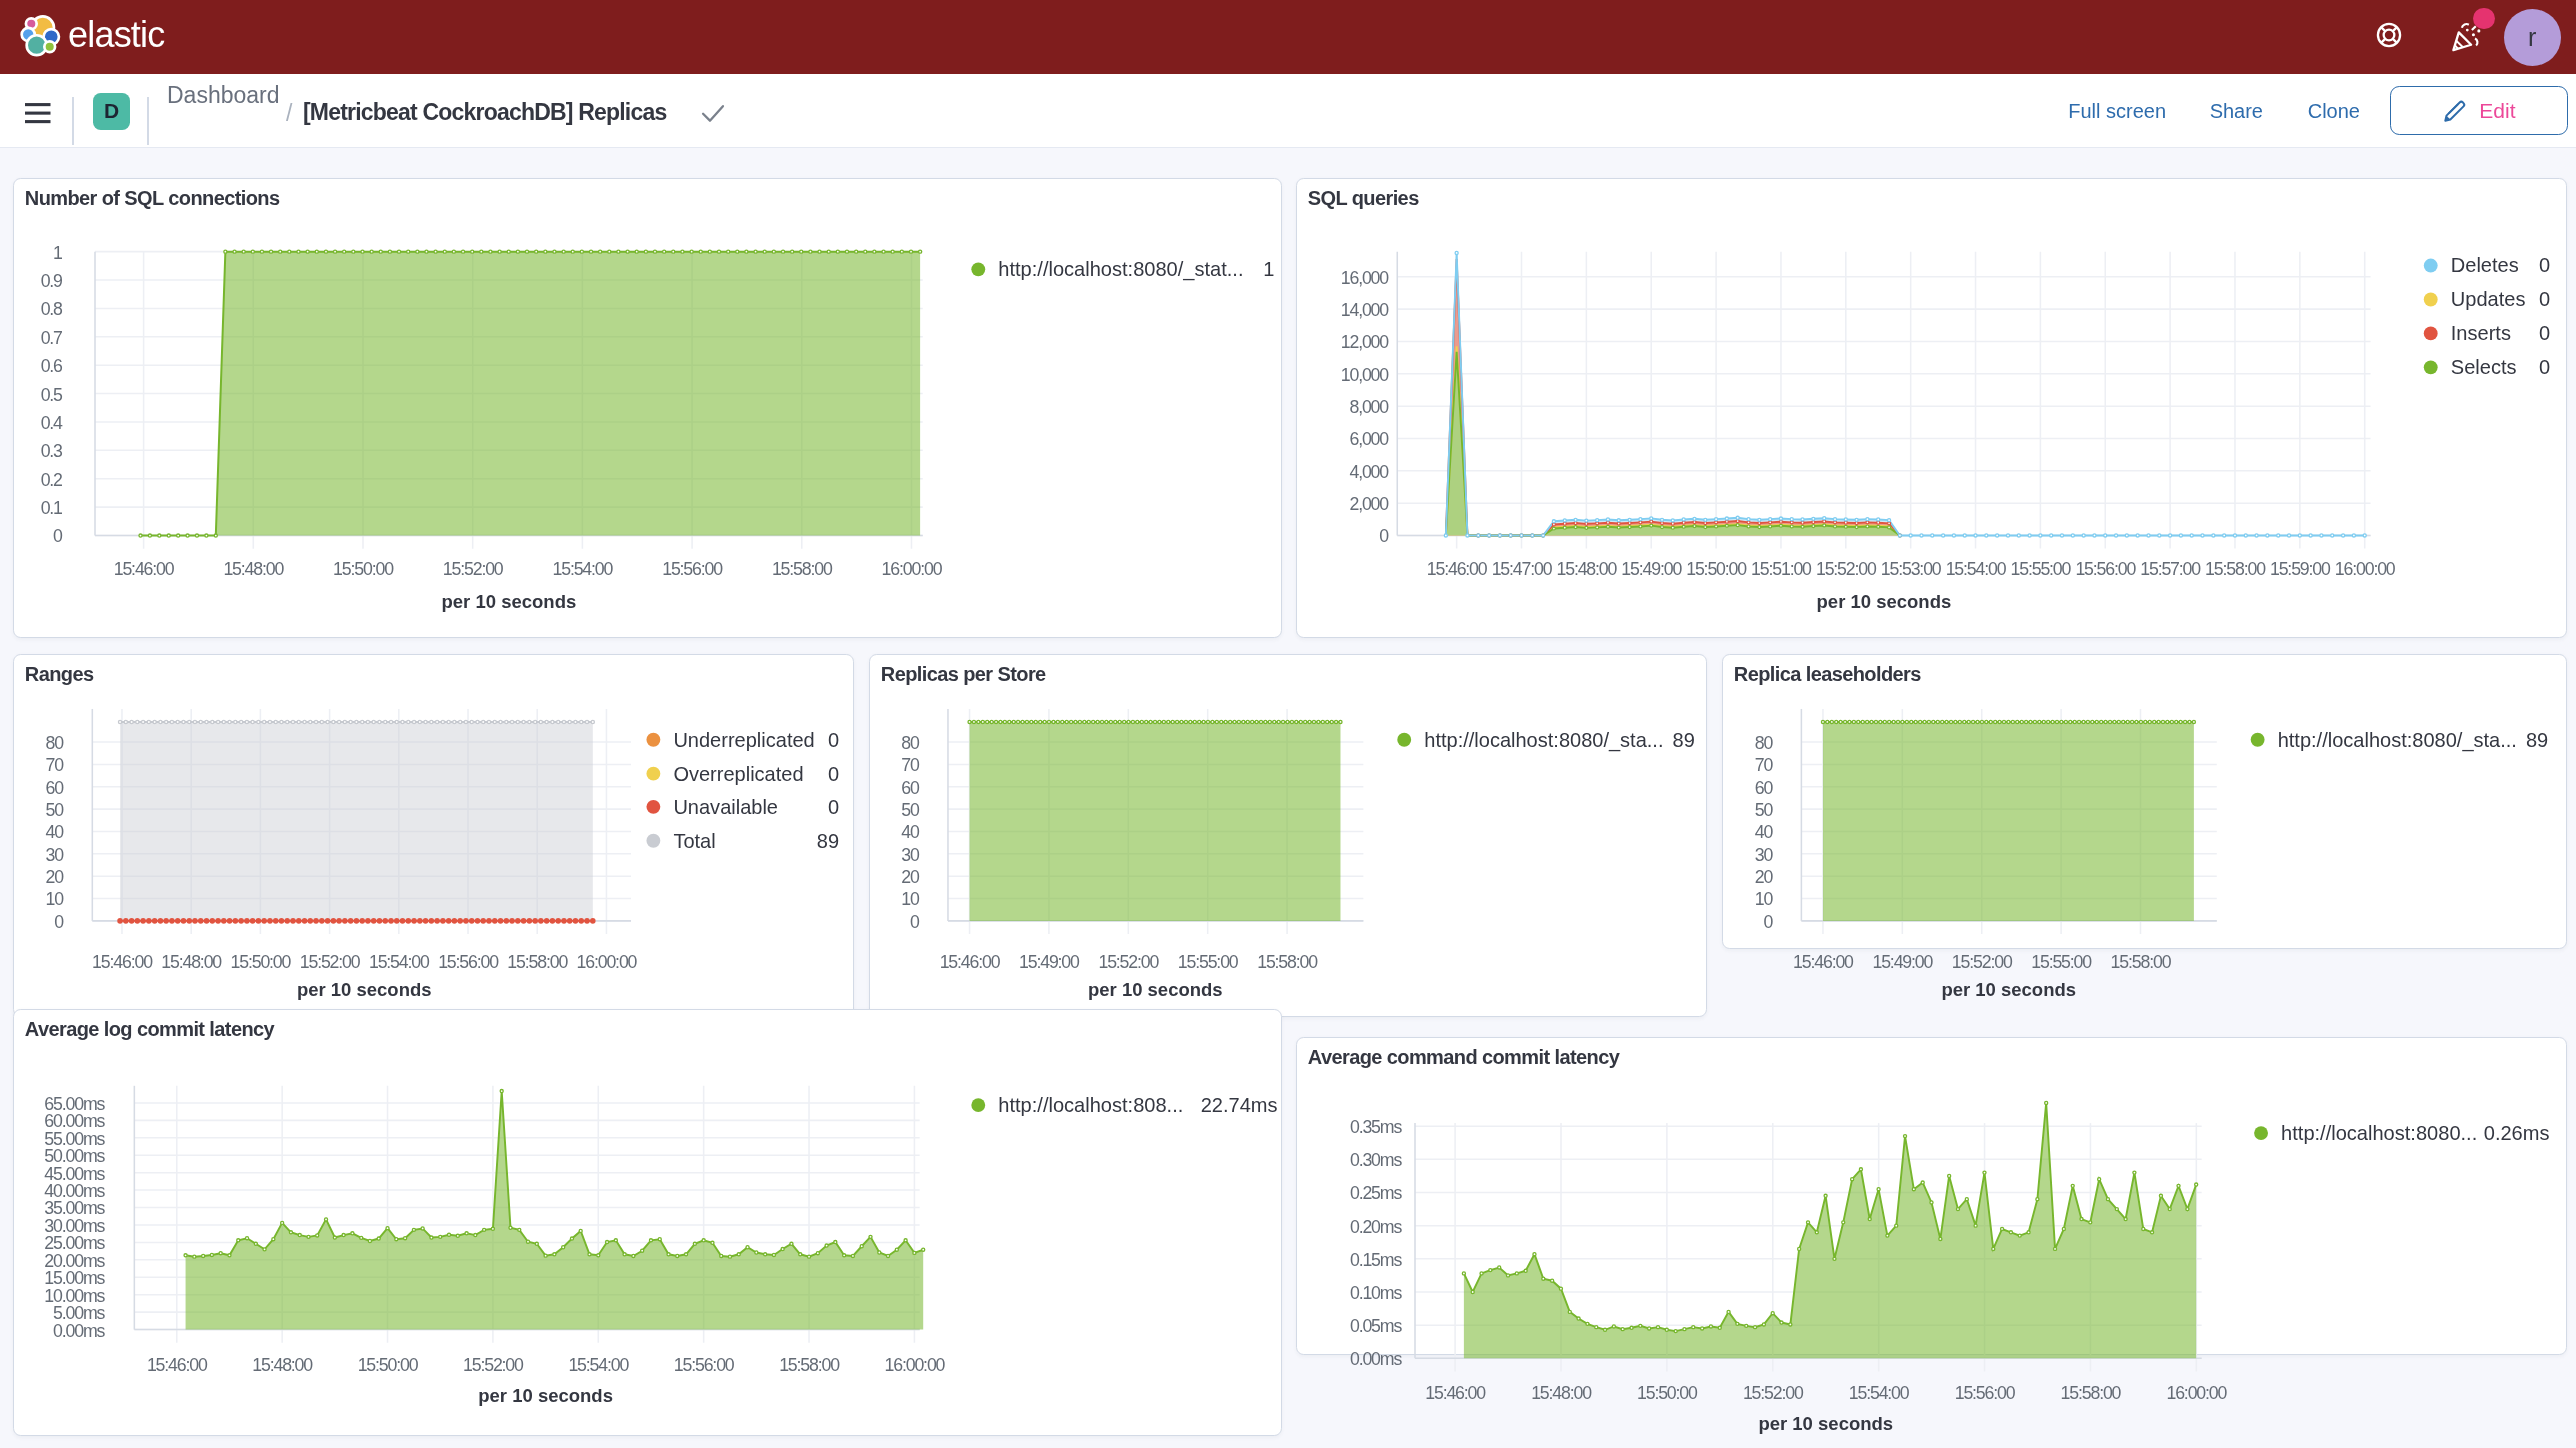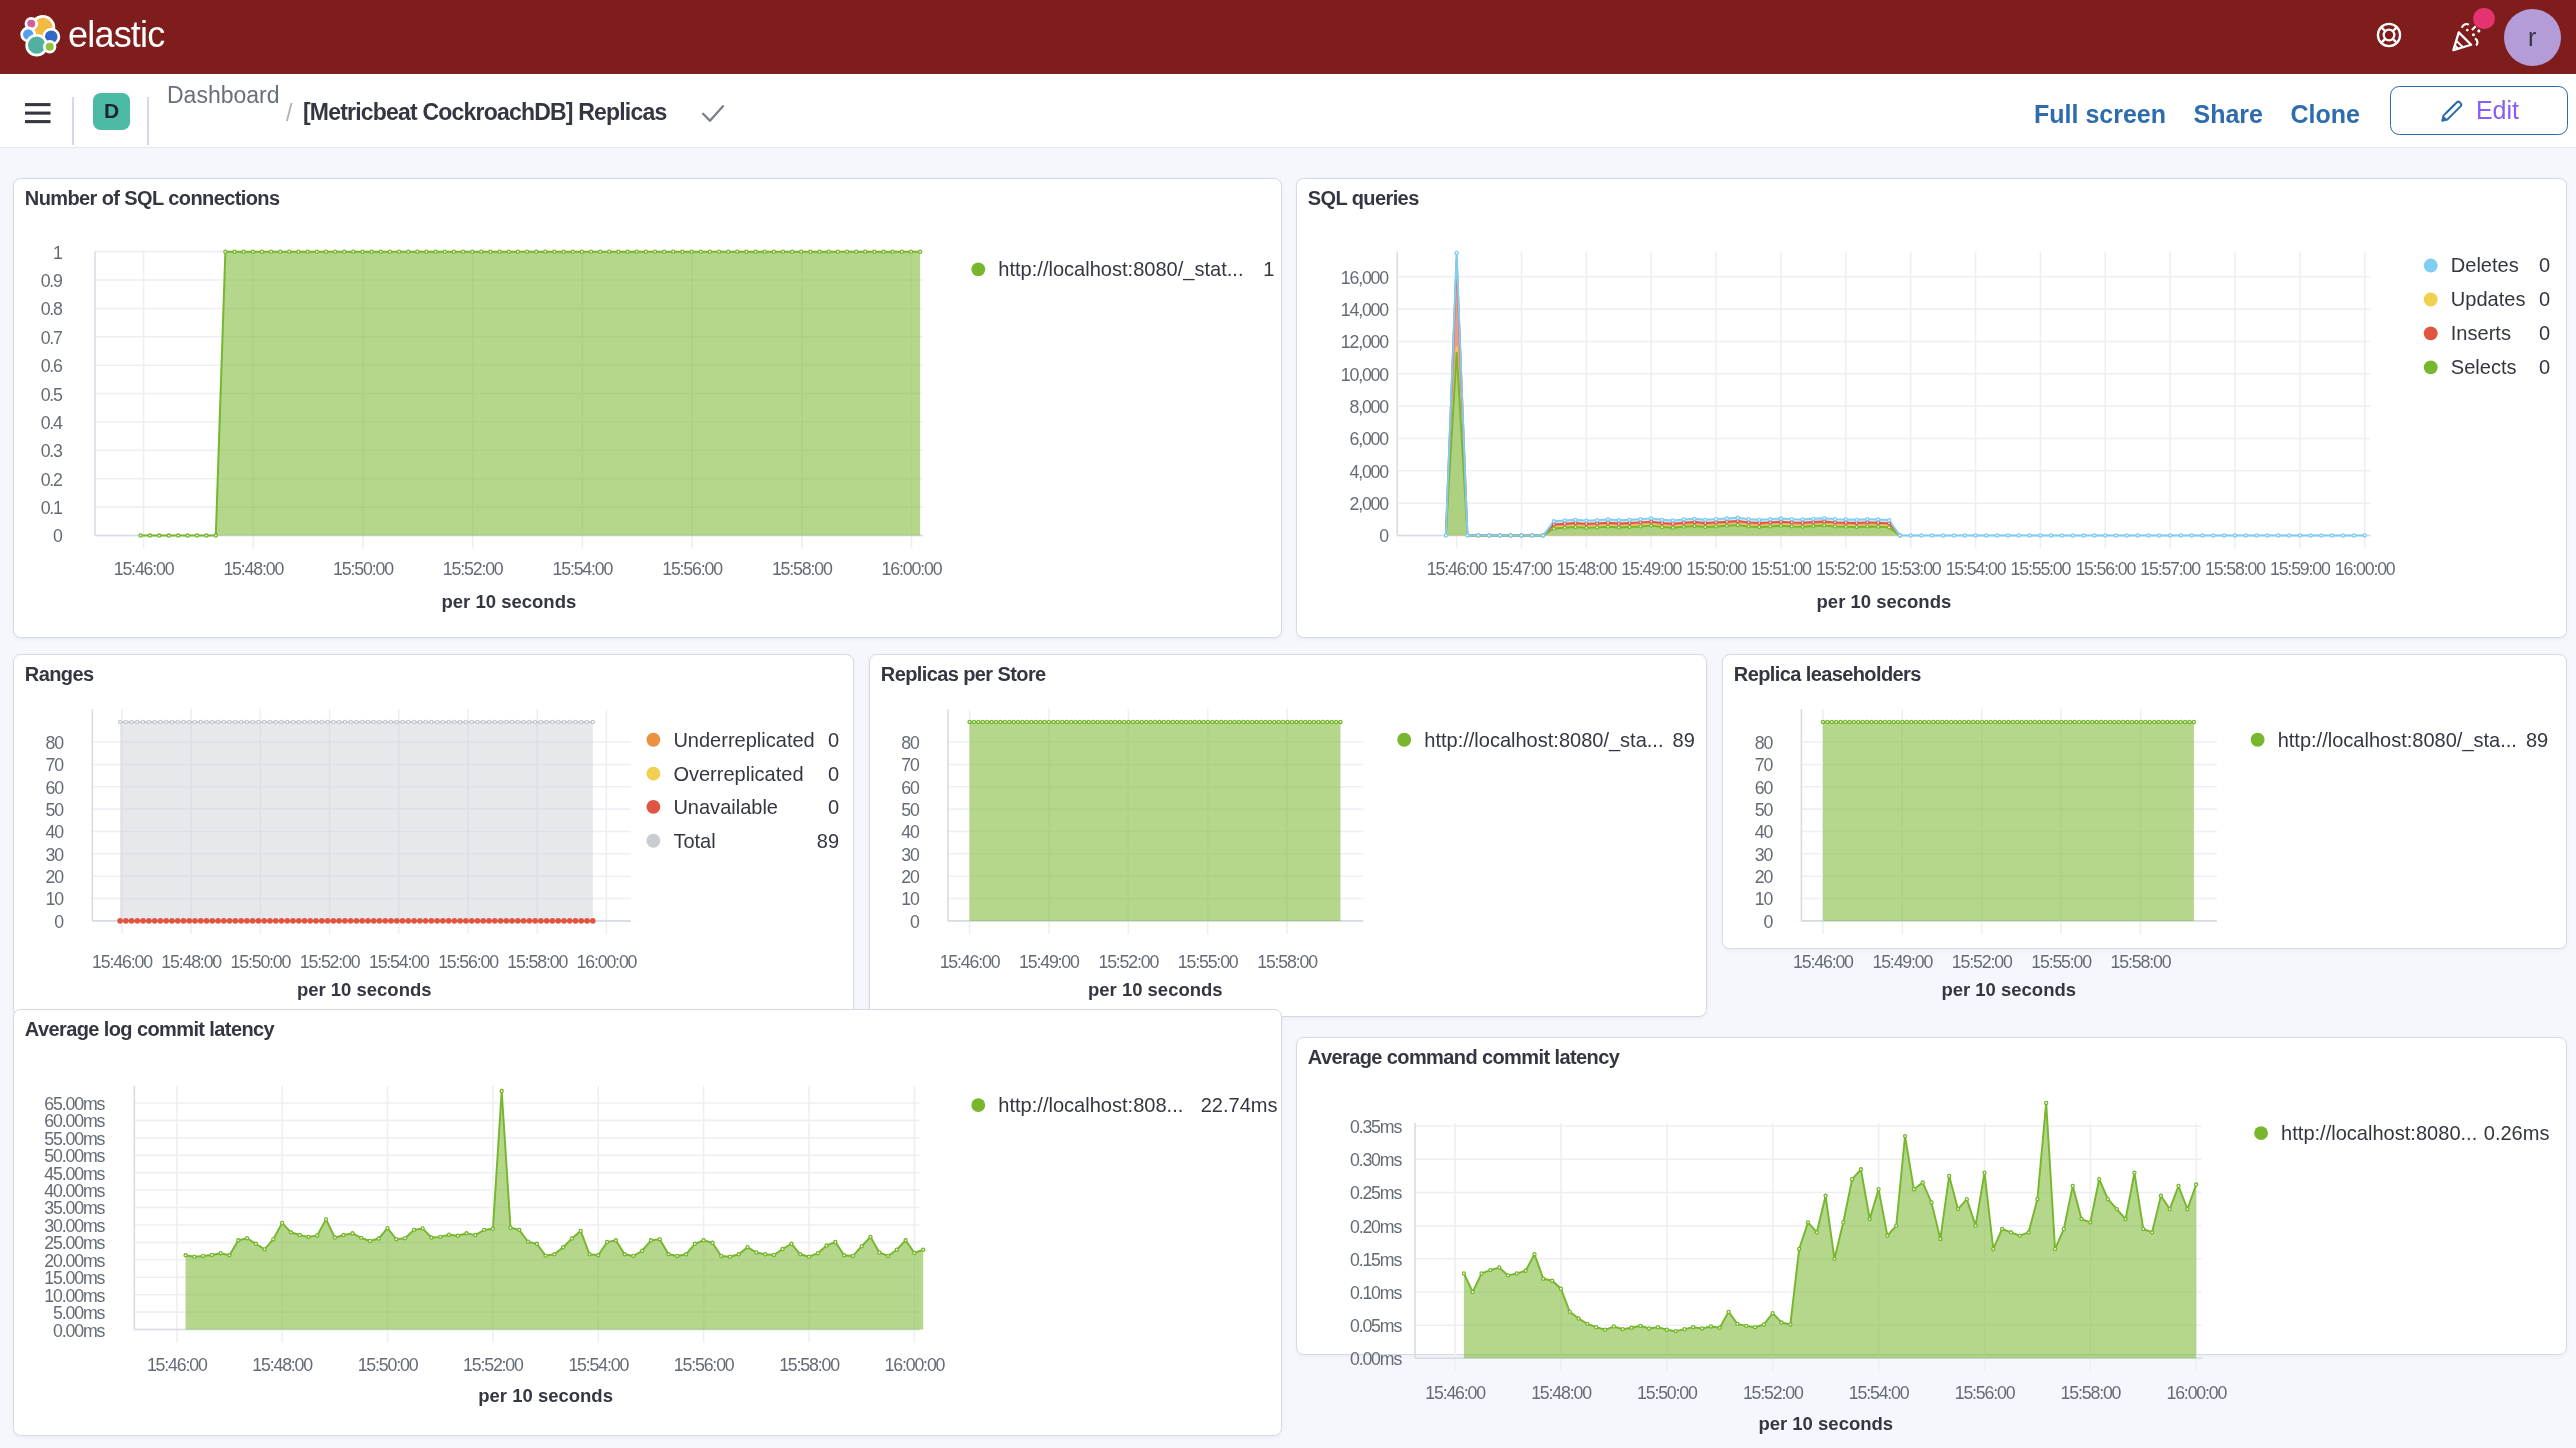--- a/index.html
+++ b/index.html
@@ -12,22 +12,22 @@
 #baddot { position:absolute; right:81px; top:7.7px; width:21.6px; height:21.6px; border-radius:50%; background:#e5336f; }
 #avatar { position:absolute; right:15.4px; top:8.5px; width:57px; height:57px; border-radius:50%; background:#b49cd9; color:#343741; font-size:25px; display:flex; align-items:center; justify-content:center; }
 #nav { position:absolute; left:0; top:74px; width:2576px; height:74px; background:#fff; border-bottom:1.5px solid #e5e9f2; }
 #burger { position:absolute; left:25px; top:29px; }
 .vdiv { position:absolute; top:23px; height:48px; width:1.5px; background:#d3dae6; }
 #dbadge { position:absolute; left:93px; top:18.5px; width:37px; height:37px; border-radius:7.7px; background:#4dbaa5; color:#1d2532; font-size:21px; font-weight:bold; display:flex; align-items:center; justify-content:center; }
 #bc1 { position:absolute; left:167px; top:8px; color:#69707d; font-size:23px; }
 #bcsl { position:absolute; left:286px; top:25.5px; color:#aab2be; font-size:23px; }
 #bc2 { position:absolute; left:303px; top:25px; color:#343741; font-size:23px; font-weight:bold; letter-spacing:-0.8px; }
 #bcchk { position:absolute; left:700px; top:29px; }
-.navlink { position:absolute; top:26px; color:#2e6cad; font-size:25px; font-weight:700; }
-#editbtn { position:absolute; right:7.7px; top:12.3px; width:178px; height:49px; border:1.9px solid #2e6cab; border-radius:9.3px; color:#8b5cf6; font-size:25px; font-weight:500; display:flex; align-items:center; justify-content:center; gap:12.3px; }
+.navlink { position:absolute; top:26px; color:#2e6cad; font-size:20px; font-weight:400; }
+#editbtn { position:absolute; right:7.7px; top:12.3px; width:178px; height:49px; border:1.9px solid #2e6cab; border-radius:9.3px; color:#ec4899; font-size:21px; font-weight:500; display:flex; align-items:center; justify-content:center; gap:12.3px; }
 .panel { position:absolute; background:#fff; border:1.5px solid #d3dae6; border-radius:7.7px; box-shadow:0 1.5px 3.9px rgba(60,70,90,0.05);margin-top:25px; }
 .ptitle { position:absolute; left:10.8px; top:7.7px; font-size:20px; font-weight:bold; color:#343741; letter-spacing:-0.6px; }
 svg text { font-family:"Liberation Sans", sans-serif; }
 </style></head>
 <body>
 
 <div id="hdr">
   <svg id="logo" width="43" height="48" viewBox="0 0 56 62">
     <circle cx="31" cy="20" r="14.5" fill="#f2bc43" stroke="#fff" stroke-width="3.5"></circle>
     <circle cx="16" cy="15" r="7" fill="#d65b9b" stroke="#fff" stroke-width="3.5"></circle>

